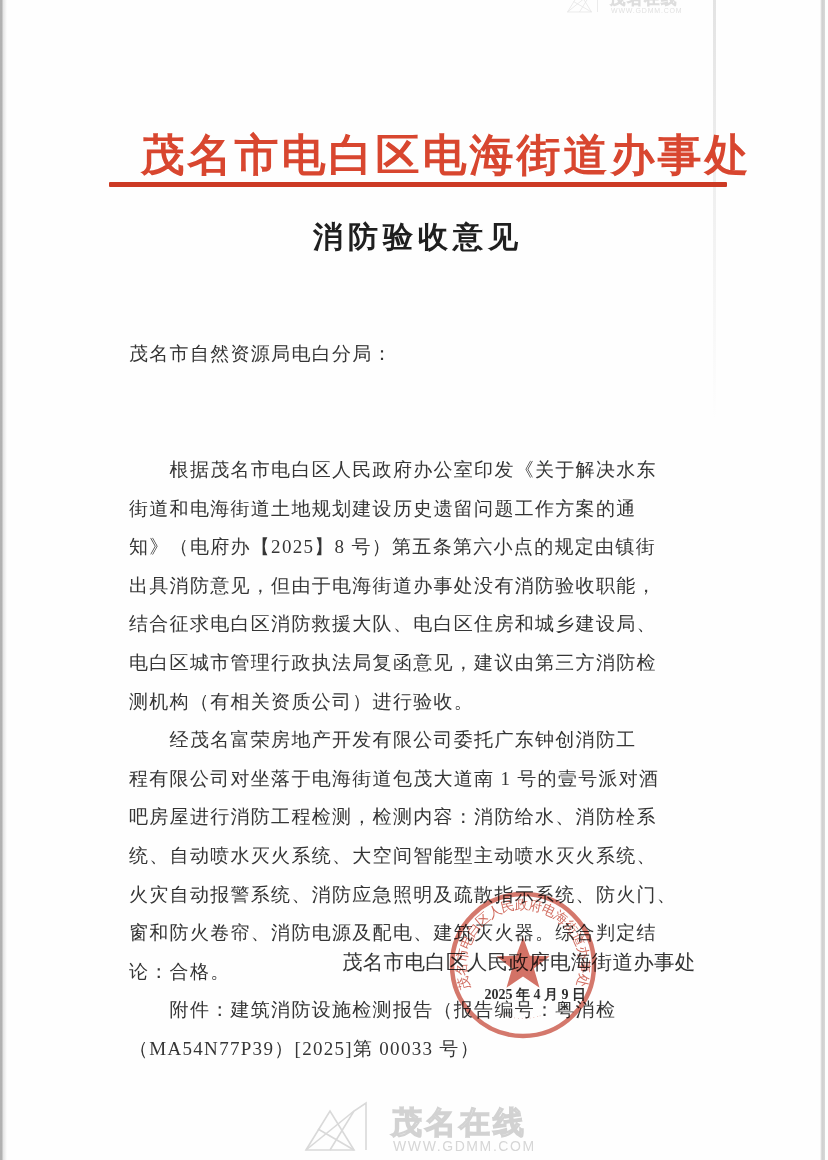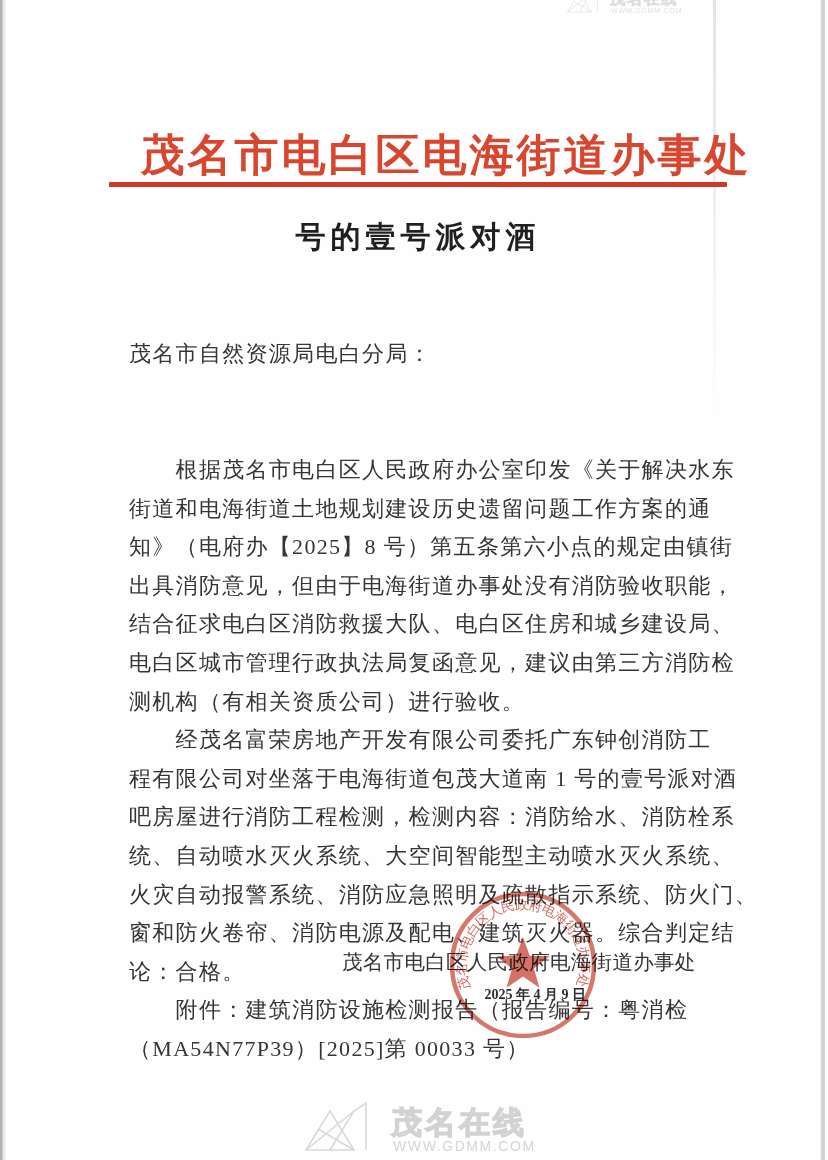--- a/index.html
+++ b/index.html
@@ -25,21 +25,21 @@
     color:#d8462f;font-size:44px;font-weight:bold;letter-spacing:3px;white-space:nowrap;margin-left:28px;}
   .letterhead-rule{position:absolute;left:109px;top:182px;width:618px;height:5px;
     background:#cc3a24;border-radius:1px;}
 
   
   .doc-title{position:absolute;left:110px;top:217px;width:616px;text-align:center;
     color:#1f1f1f;font-size:30px;font-weight:bold;letter-spacing:5px;}
 
   
   .doc-body{position:absolute;left:129px;top:258px;width:588px;
-    color:#353535;font-size:22px;line-height:38.6px;letter-spacing:1.3px;white-space:pre;}
+    color:#353535;font-size:19px;line-height:38.6px;letter-spacing:1.3px;white-space:pre;}
   .body-line{height:38.6px;}
 
   
   .signature-line{position:absolute;left:342px;top:948px;width:350px;
     color:#333;font-size:20.5px;letter-spacing:.3px;white-space:nowrap;}
   .date-line{position:absolute;left:436px;top:986px;width:150px;text-align:right;
     color:#2e2e2e;font-size:14px;white-space:nowrap;font-weight:bold;}
 
   
   .seal{position:absolute;left:444px;top:885px;width:158px;height:160px;
@@ -73,21 +73,21 @@
         <path d="M27,54 L51,15 L63,7 L63,54"></path>
       </g>
     </svg>
     <div class="wm-name">茂名在线</div>
     <div class="wm-url">WWW.GDMM.COM</div>
   </div>
 
   <div class="letterhead">茂名市电白区电海街道办事处</div>
   <div class="letterhead-rule"></div>
 
-  <div class="doc-title">号的壹号派对酒</div>
+  <div class="doc-title">消防验收意见</div>
 
   <div class="doc-body">
     <div class="body-line">茂名市自然资源局电白分局：</div>
     <div><div class="body-line">　　根据茂名市电白区人民政府办公室印发《关于解决水东</div><div class="body-line">街道和电海街道土地规划建设历史遗留问题工作方案的通</div><div class="body-line">知》（电府办【2025】8 号）第五条第六小点的规定由镇街</div><div class="body-line">出具消防意见，但由于电海街道办事处没有消防验收职能，</div><div class="body-line">结合征求电白区消防救援大队、电白区住房和城乡建设局、</div><div class="body-line">电白区城市管理行政执法局复函意见，建议由第三方消防检</div><div class="body-line">测机构（有相关资质公司）进行验收。</div><div class="body-line">　　经茂名富荣房地产开发有限公司委托广东钟创消防工</div><div class="body-line">程有限公司对坐落于电海街道包茂大道南 1 号的壹号派对酒</div><div class="body-line">吧房屋进行消防工程检测，检测内容：消防给水、消防栓系</div><div class="body-line">统、自动喷水灭火系统、大空间智能型主动喷水灭火系统、</div><div class="body-line">火灾自动报警系统、消防应急照明及疏散指示系统、防火门、</div><div class="body-line">窗和防火卷帘、消防电源及配电、建筑灭火器。综合判定结</div><div class="body-line">论：合格。</div><div class="body-line">　　附件：建筑消防设施检测报告（报告编号：粤消检</div><div class="body-line">（MA54N77P39）[2025]第 00033 号）</div></div>
   </div>
 
   <div class="signature-line">茂名市电白区人民政府电海街道办事处</div>
   <div class="date-line">2025 年 4 月 9 日</div>
 
   <svg class="seal" viewBox="0 0 158 160" width="158" height="160">

